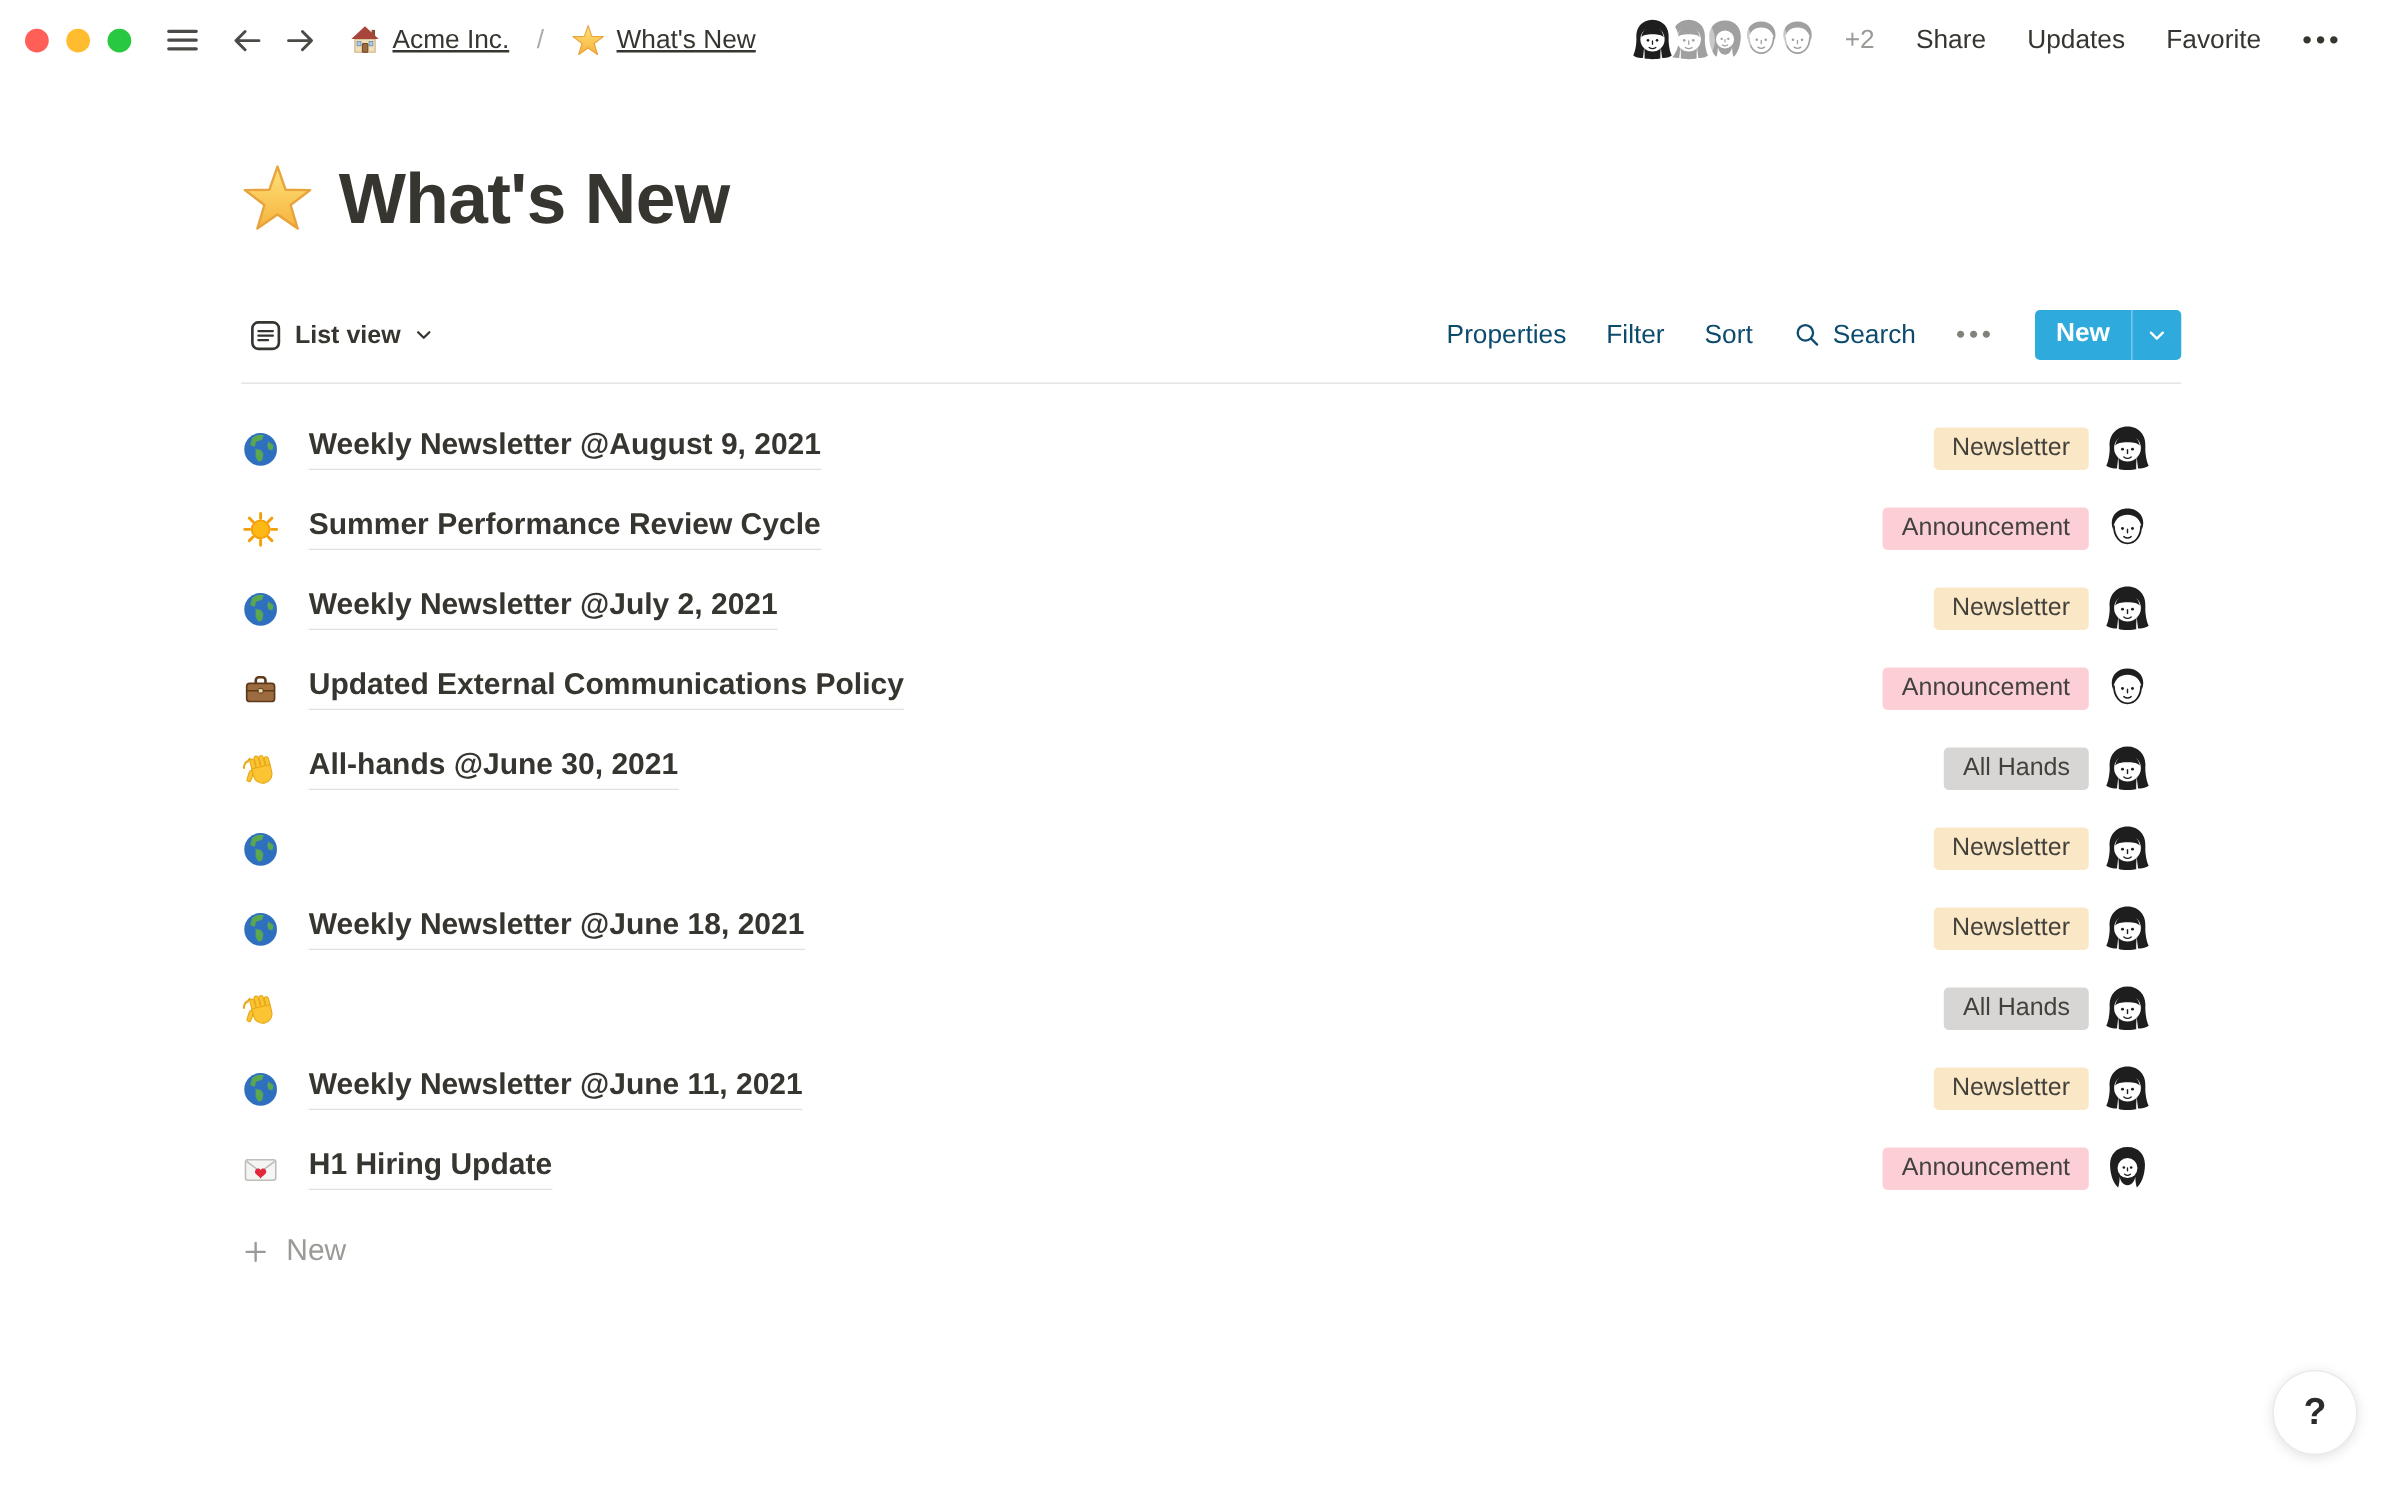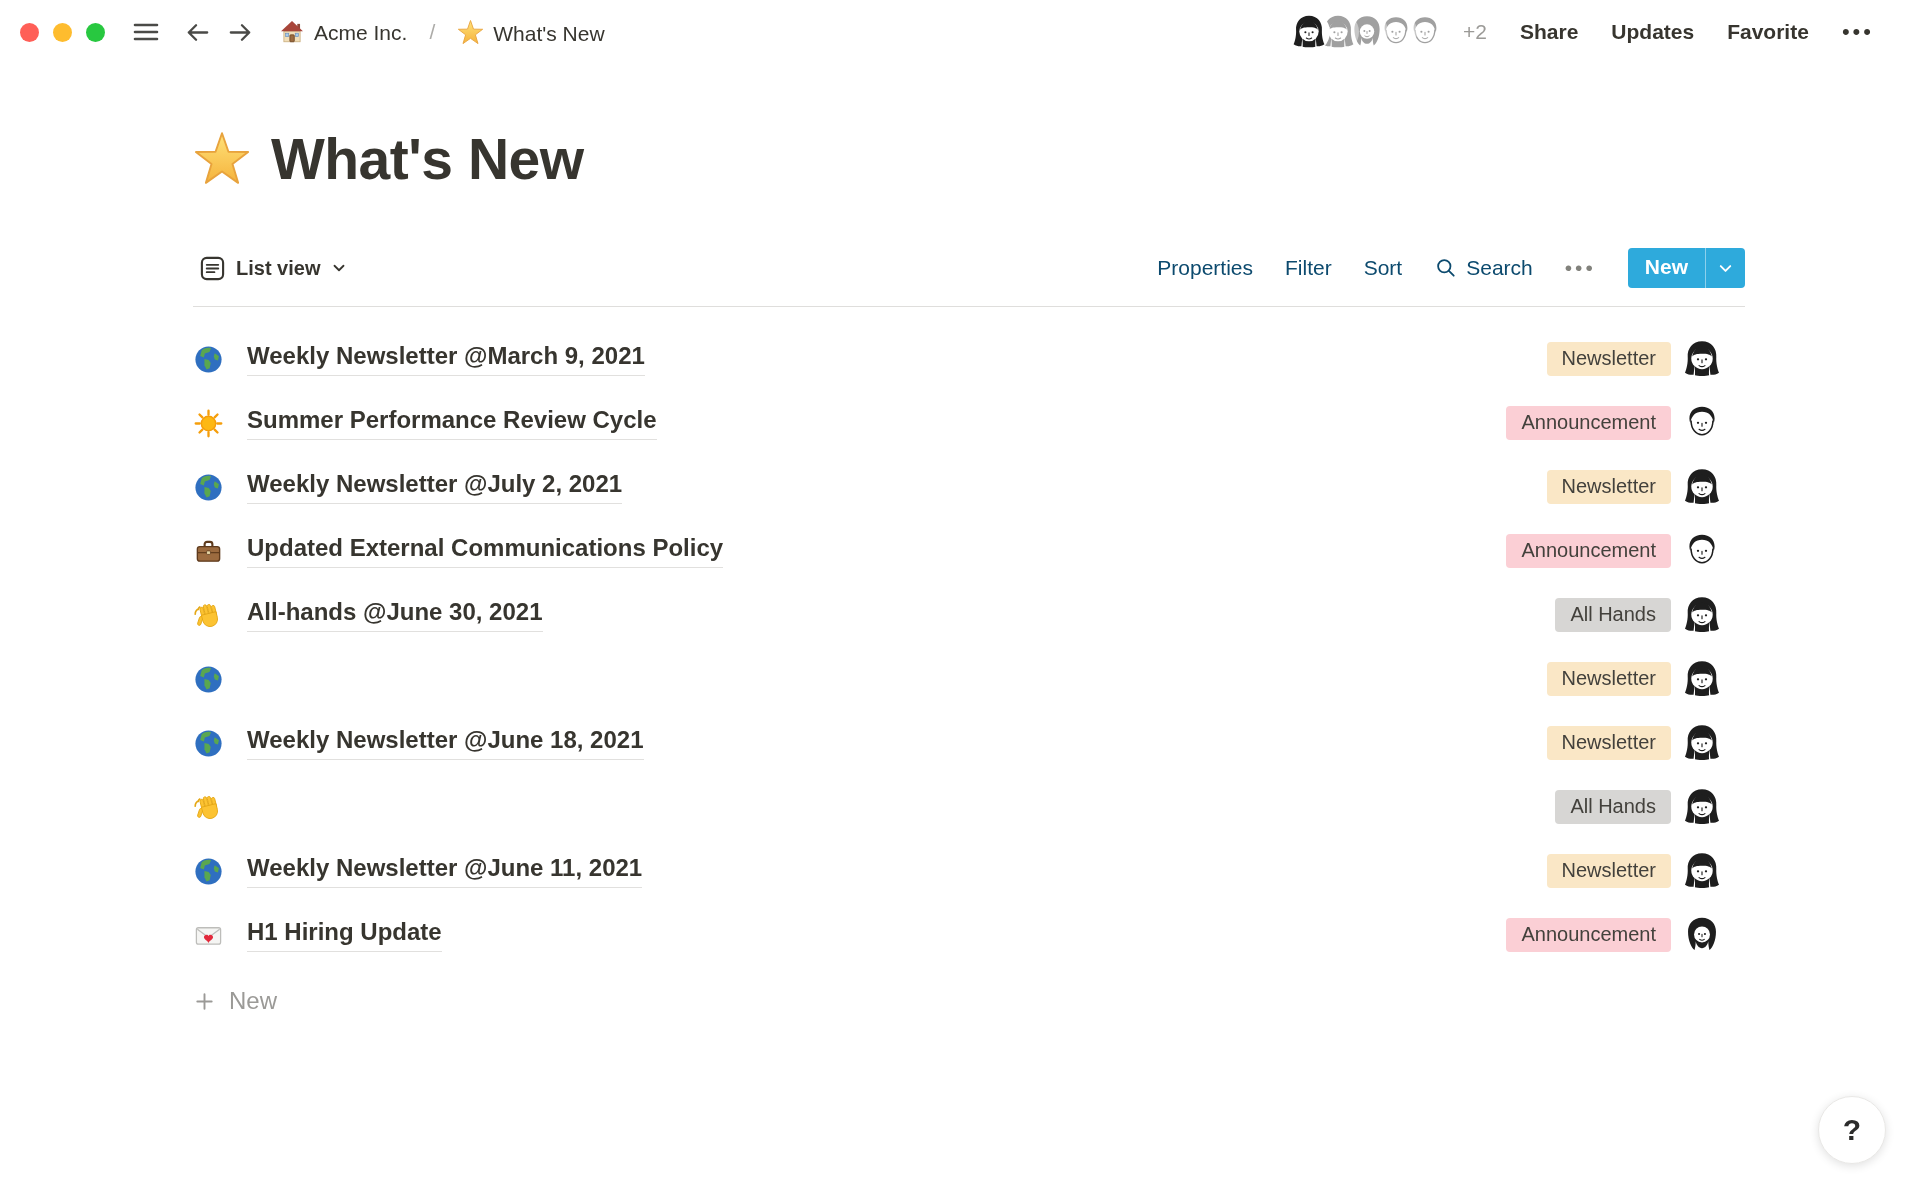--- a/index.html
+++ b/index.html
@@ -9,30 +9,30 @@
   
   .titlebar { display:flex; align-items:center; height:64px; padding:0 46px 0 20px; }
   .traffic { display:flex; gap:14px; align-items:center; }
   .light { width:19px; height:19px; border-radius:50%; }
   .light.red{ background:#FF5F57; } .light.yellow{ background:#FEBC2E; } .light.green{ background:#28C840; }
   .tb-icon { display:inline-flex; align-items:center; justify-content:center; color:#4A4A47; cursor:pointer; }
   .hamburger { margin-left:26px; }
   .nav-arrows { display:flex; gap:14px; margin-left:22px; }
   .crumb { display:flex; align-items:center; gap:10px; margin-left:18px; font-size:21px; font-weight:500; }
   .crumb .sep { color:#ACABA8; font-weight:400; padding:0 6px; }
-  .crumb-item { display:flex; align-items:flex-end; gap:9px; padding:3px 6px; border-radius:4px; cursor:pointer; }
+  .crumb-item { display:flex; align-items:center; gap:9px; padding:3px 6px; border-radius:4px; cursor:pointer;text-decoration:underline; }
   .tb-right { margin-left:auto; display:flex; align-items:center; gap:33px; font-size:21px; }
   .avatar-stack { display:flex; align-items:center; }
   .tb-avatar { width:38px; height:38px; border-radius:50%; background:#fff; position:relative;
     box-shadow:0 0 0 2px #fff; }
   .tb-avatar + .tb-avatar { margin-left:-9px; }
   .tb-avatar svg { width:100%; height:100%; }
   .tb-avatar.faded { opacity:.42; filter:grayscale(1); }
   .overflow-count { color:#9B9A97; margin-left:-14px; }
-  .tb-action { cursor:pointer;font-weight:bold; }
+  .tb-action { cursor:pointer; }
   .ellipsis { font-size:22px; letter-spacing:3px; color:#37352F; cursor:pointer; line-height:1; }
 
   
   .page-header { display:flex; align-items:center; gap:20px; margin:62px 0 0 193px; }
   .page-header .big-star { width:58px; height:58px; }
   .page-title { font-size:57px; font-weight:700; letter-spacing:-.5px; }
 
   
   .toolbar { display:flex; align-items:center; margin:56px 175px 0 193px;
     padding-bottom:18px; border-bottom:1px solid #DFDEDC; }
@@ -280,21 +280,21 @@
   </div>
 </div>
 
 <div class="list">
   <div class="list-row">
     <span class="row-icon">
         <svg viewBox="0 0 32 32">
           <use href="#ic-globe"></use>
         </svg>
       </span>
-    <span class="row-title">Weekly Newsletter @March 9, 2021</span>
+    <span class="row-title">Weekly Newsletter @August 9, 2021</span>
     <span class="row-right">
       <span class="badge" style="background: rgb(250, 231, 198);">Newsletter</span>
       <span class="row-avatar"><svg viewBox="0 0 40 40">
             <use href="#av-woman-long"></use>
           </svg></span>
     </span>
   </div>
 
   <div class="list-row">
     <span class="row-icon">

